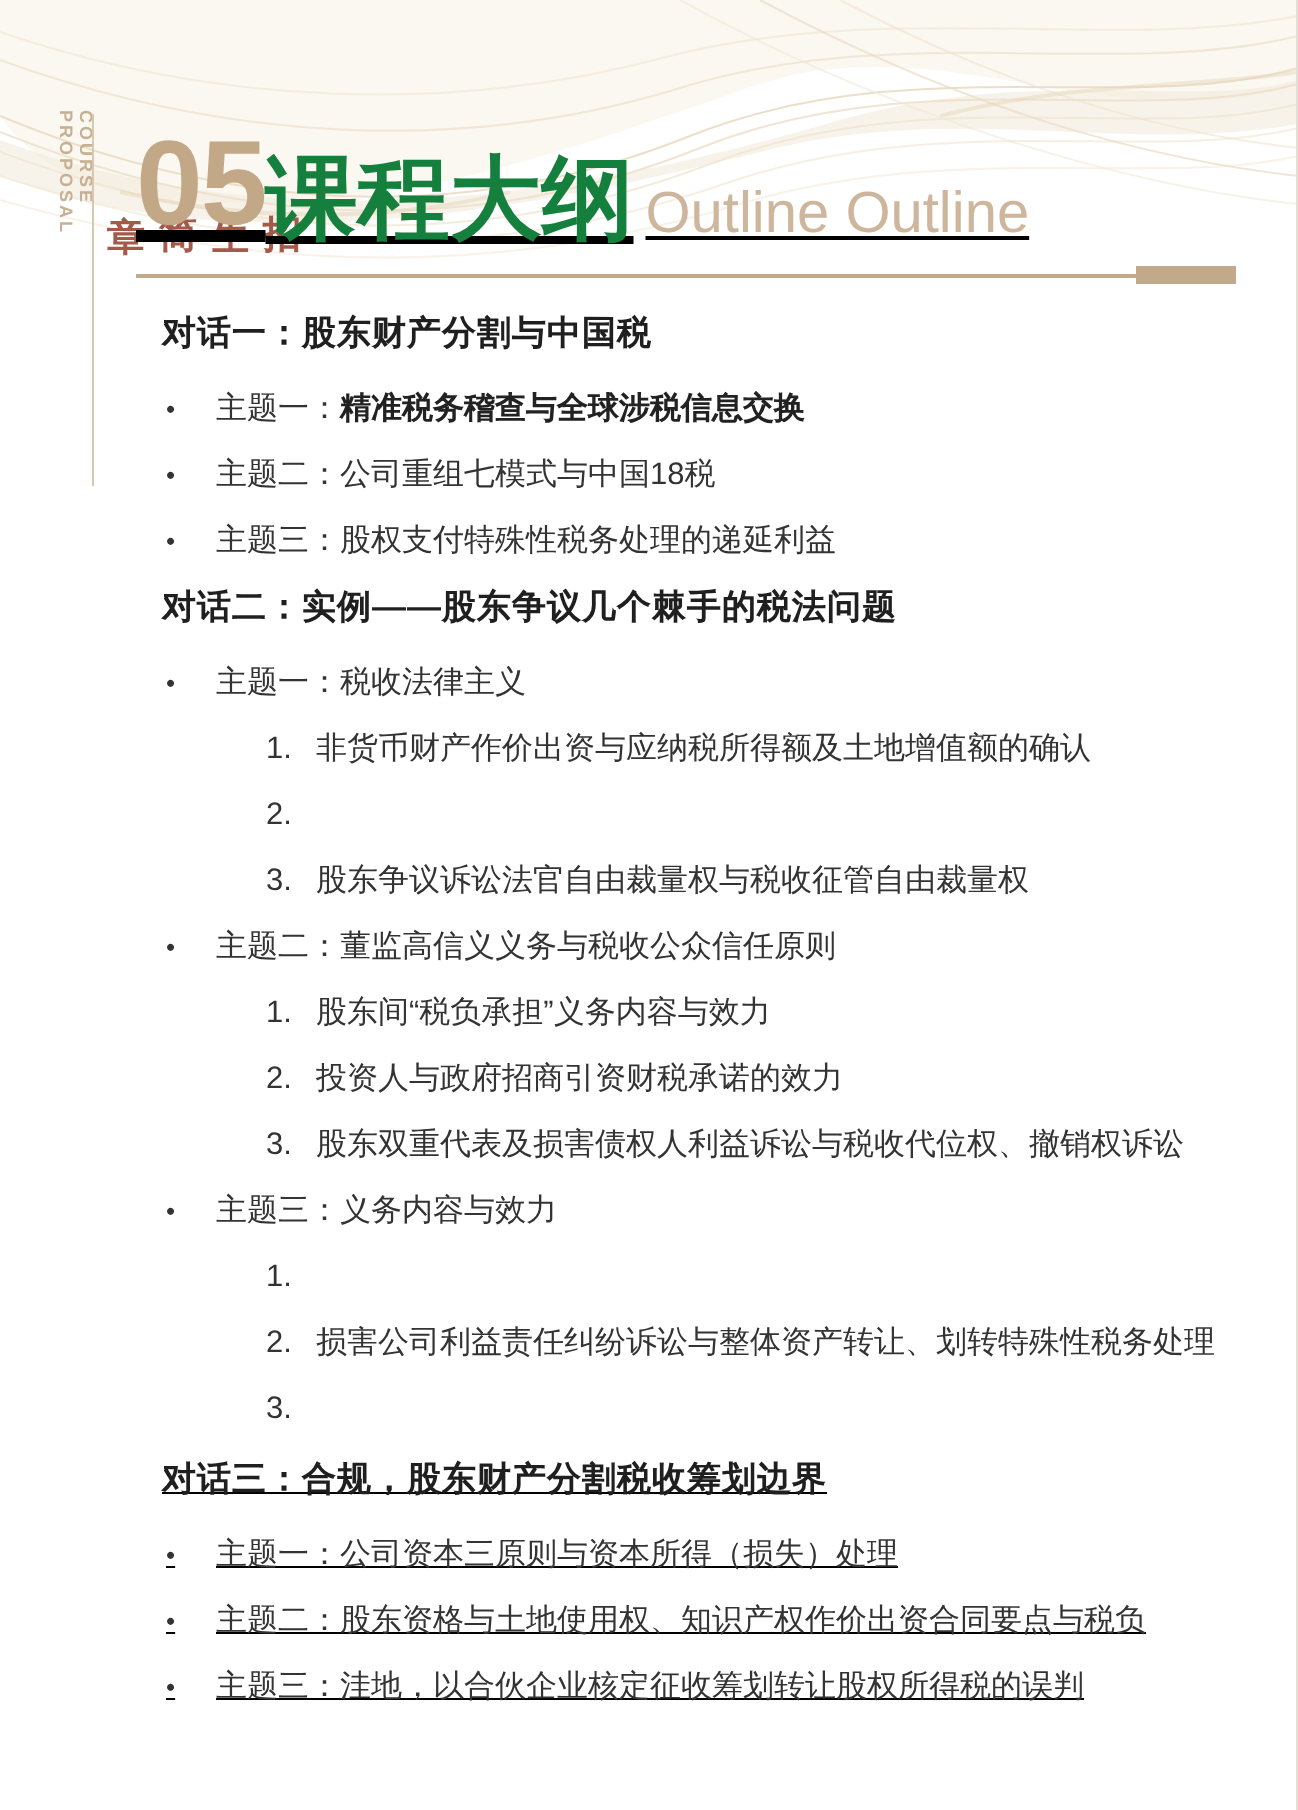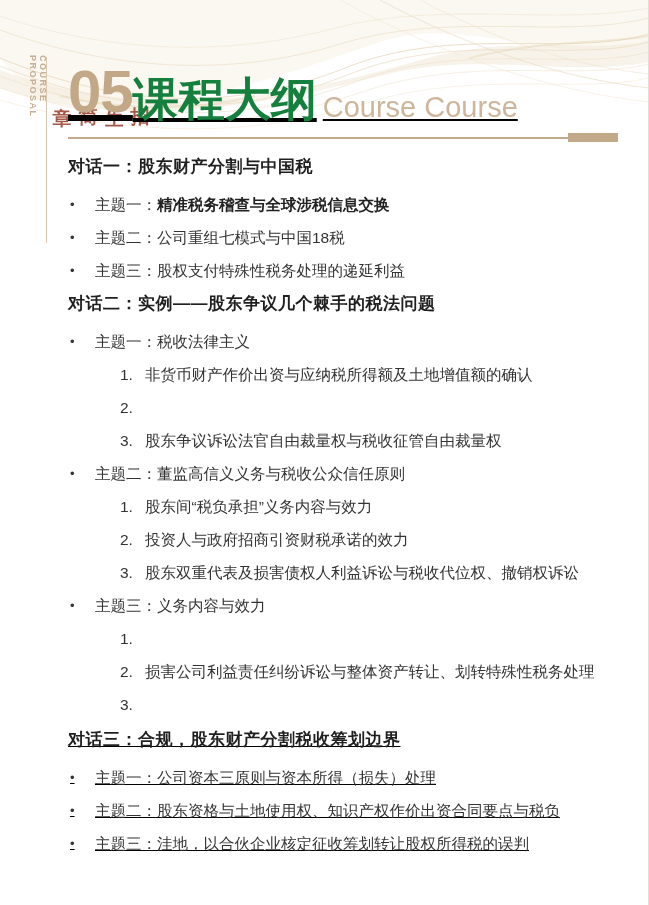--- a/index.html
+++ b/index.html
@@ -86,21 +86,21 @@
   .header-rule .end-block {
     position: absolute;
     right: 0; top: 0;
     width: 50px; height: 9px;
     background: #c2a98a;
   }
 
   
   .content {
     position: absolute;
-    left: 68px; top: 156px;
+    left: 81px; top: 156px;
     width: 560px;
   }
   .section + .section { margin-top: 10px; }
   .section.last { margin-top: 14px; text-decoration: underline; }
   .sec-heading {
     font-size: 17px;
     font-weight: bold;
     color: #1f1f1f;
     line-height: 22px;
     margin-bottom: 16px;
@@ -152,21 +152,21 @@
   <div class="sidebar">
     <div class="sidebar-en">COURSE PROPOSAL</div>
     <div class="sidebar-line"></div>
     <div class="sidebar-cn">招生简章</div>
   </div>
 
   <div class="header">
     <div class="header-titles">
       <span class="header-num">05</span>
         <span class="header-cn">课程大纲</span>
-        <span class="header-en">Course Course</span>
+        <span class="header-en">Outline Outline</span>
     </div>
     <div class="header-rule">
       <div class="line"></div>
       <div class="end-block"></div>
     </div>
   </div>
 
   <div class="content">
 
     <div class="section">

